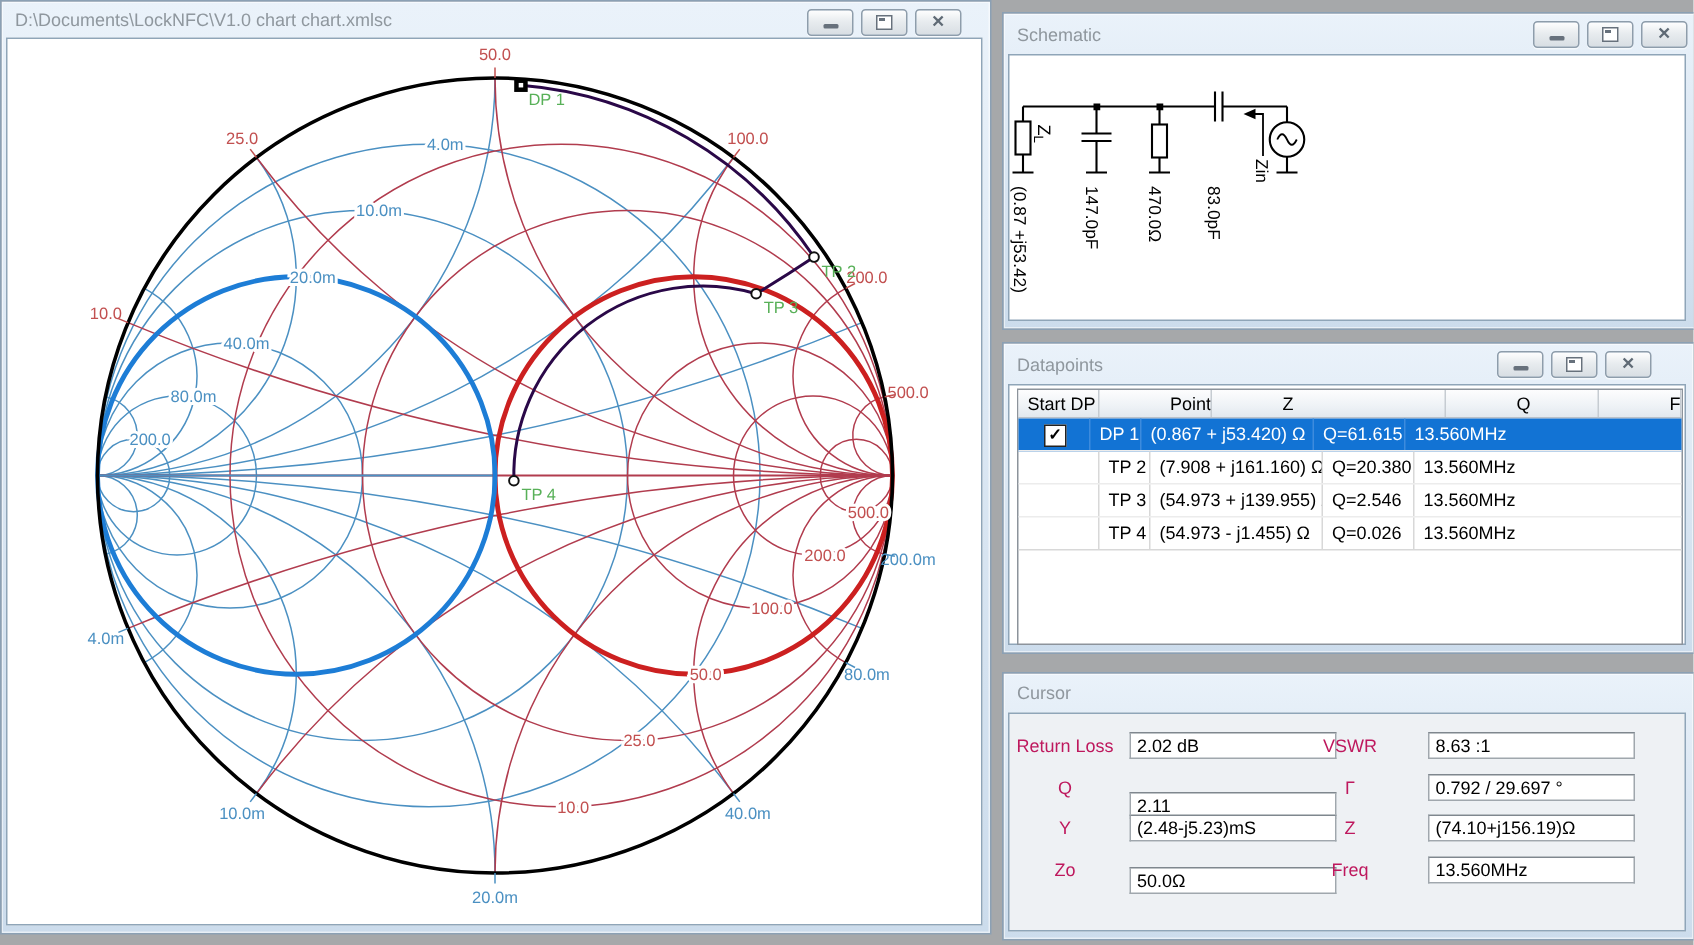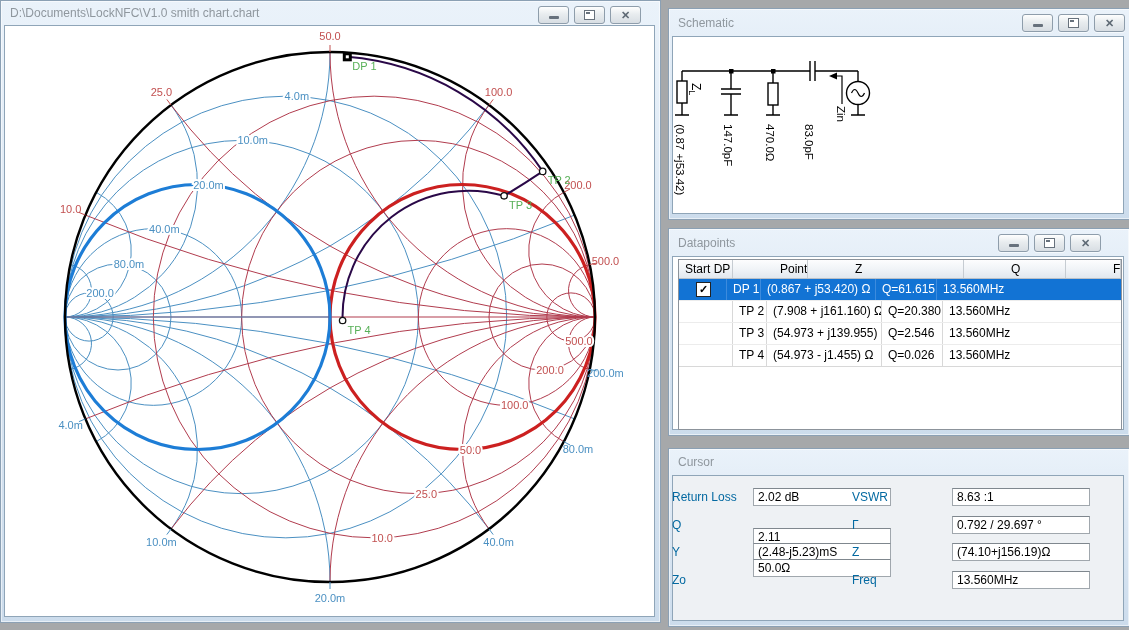--- a/index.html
+++ b/index.html
@@ -41,34 +41,34 @@
   .dp-header .dp-cell{border-right:1px solid #c6ccd2;}
   .c0{width:47px;} .c1{width:27px;} .c2{width:108px;} .c3{width:54px;} .c4{flex:1;border-right:none;}
   .dp-row.selected{background:#1273d4;color:#fff;}
   .dp-row.selected .dp-cell{border-right-color:#3d8bdd;}
   .checkbox{
     display:inline-block;width:13px;height:13px;background:#fff;border:1px solid #222;
     margin:3px 0 0 17px;text-align:center;line-height:12px;font-size:11px;font-weight:bold;color:#000;
   }
   
   .cursor-content{background:#eef1f4;}
-  .cur-label{position:absolute;font-size:12px;color:#0369a1;text-align:left;white-space:nowrap;}
+  .cur-label{position:absolute;font-size:12px;color:#be185d;text-align:center;white-space:nowrap;}
   .cur-box{
     position:absolute;width:128px;height:14px;background:#fff;
     border:1px solid #a0a7ad;border-top-color:#7f878e;
     font-size:12px;color:#000;padding:1px 4px 1px 4px;white-space:nowrap;overflow:hidden;
   }
   svg text{font-family:"Liberation Sans",sans-serif;}
 </style>
 </head>
 <body>
 
 <div class="window" style="left:0;top:8;width:659px;height:621px;">
   <div class="titlebar" style="height:24px;">
-    <span class="title-text">D:\Documents\LockNFC\V1.0 smith chart.chart</span>
+    <span class="title-text">D:\Documents\LockNFC\V1.0 chart chart.xmlsc</span>
     <div class="winbtns" style="right:19px;">
       <div class="winbtn">
           <span class="glyph-min"></span>
         </div>
       <div class="winbtn">
           <span class="glyph-restore"></span>
         </div>
       <div class="winbtn">
           <span class="glyph-close">✕</span>
         </div>
@@ -299,17 +299,17 @@
     <div class="cur-box" style="left:81px;top:53px;">2.11</div>
     <div class="cur-label" style="left:180px;top:43px;width:96px;">Γ</div>
     <div class="cur-box" style="left:280px;top:41px;">0.792 / 29.697 °</div>
 
     <div class="cur-label" style="left:0;top:70px;width:76px;">Y</div>
     <div class="cur-box" style="left:81px;top:68px;">(2.48-j5.23)mS</div>
     <div class="cur-label" style="left:180px;top:70px;width:96px;">Z</div>
     <div class="cur-box" style="left:280px;top:68px;">(74.10+j156.19)Ω</div>
 
     <div class="cur-label" style="left:0;top:98px;width:76px;">Zo</div>
-    <div class="cur-box" style="left:81px;top:84px;">50.0Ω</div>
+    <div class="cur-box" style="left:81px;top:103px;">50.0Ω</div>
     <div class="cur-label" style="left:180px;top:98px;width:96px;">Freq</div>
     <div class="cur-box" style="left:280px;top:96px;">13.560MHz</div>
   </div>
 </div>
 
 </body></html>

